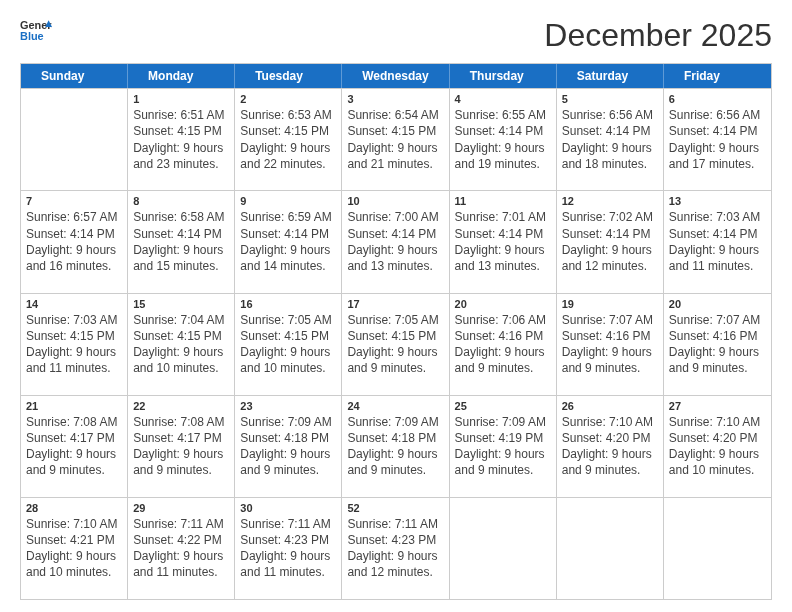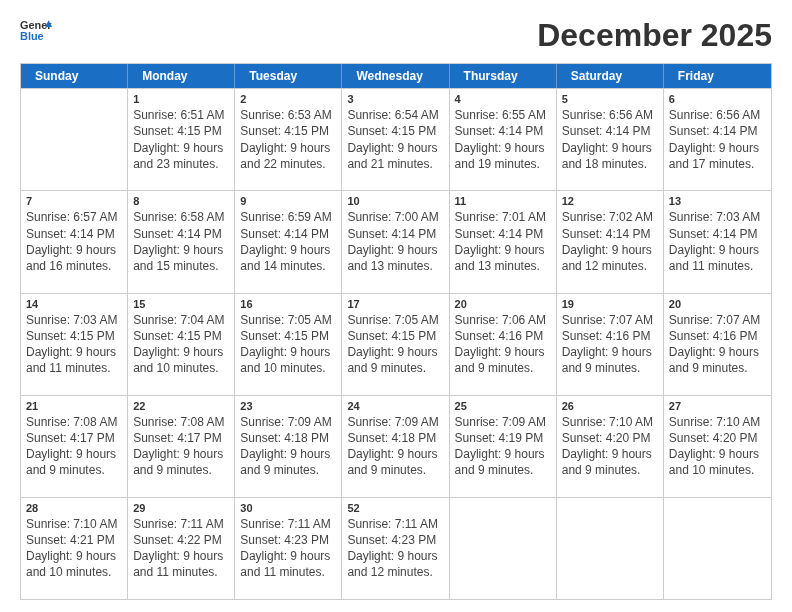--- a/index.html
+++ b/index.html
@@ -30,21 +30,21 @@
     }
     .logo-icon {
       width: 32px;
       height: 28px;
     }
     .title-block {
       text-align: right;
     }
     .month-title {
       font-size: 32px;
-      font-weight: bold;
+      font-weight: normal;
       color: #333;
       line-height: 1.1;
     }
     .location {
       font-size: 14px;
       color: #555;
     }
     .calendar {
       flex: 1;
       display: flex;
@@ -53,21 +53,21 @@
     }
     .cal-header {
       display: grid;
       grid-template-columns: repeat(7, 1fr);
       background: #1a6fc4;
     }
     .cal-header-cell {
       color: #fff;
       font-size: 12px;
       font-weight: bold;
-      padding: 5px 14px;
+      padding: 5px 20px;
       border-right: 1px solid rgba(255,255,255,0.3);
     }
     .cal-header-cell:last-child { border-right: none; }
     .cal-body {
       flex: 1;
       display: flex;
       flex-direction: column;
     }
     .cal-week {
       display: grid;

